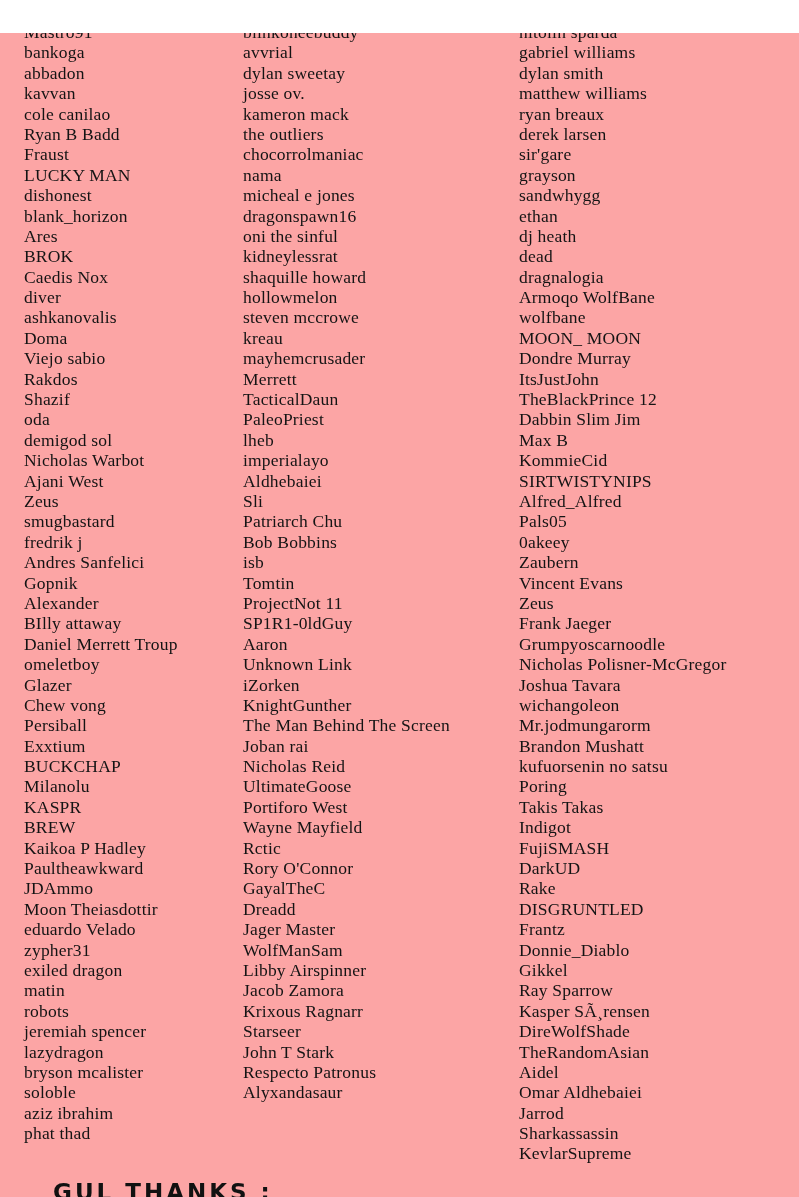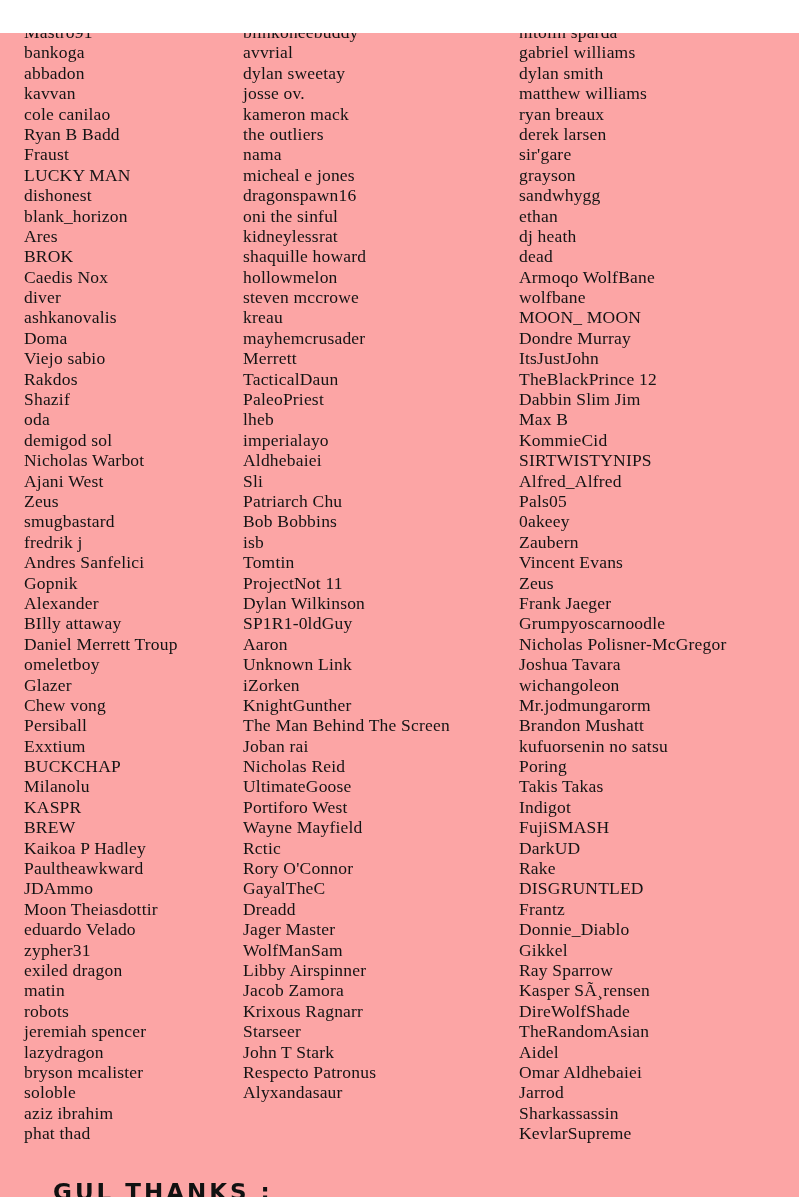--- a/index.html
+++ b/index.html
@@ -168,20 +168,21 @@
       <div class="name-row">avvrial</div>
 
       <div class="name-row">dylan sweetay</div>
 
       <div class="name-row">josse ov.</div>
 
       <div class="name-row">kameron mack</div>
 
       <div class="name-row">the outliers</div>
 
+      <div class="name-row">chocorrolmaniac</div>
 
       <div class="name-row">nama</div>
 
       <div class="name-row">micheal e jones</div>
 
       <div class="name-row">dragonspawn16</div>
 
       <div class="name-row">oni the sinful</div>
 
       <div class="name-row">kidneylessrat</div>
@@ -213,21 +214,20 @@
       <div class="name-row">Patriarch Chu</div>
 
       <div class="name-row">Bob Bobbins</div>
 
       <div class="name-row">isb</div>
 
       <div class="name-row">Tomtin</div>
 
       <div class="name-row">ProjectNot 11</div>
 
-      <div class="name-row">Dylan Wilkinson</div>
 
       <div class="name-row">SP1R1-0ldGuy</div>
 
       <div class="name-row">Aaron</div>
 
       <div class="name-row">Unknown Link</div>
 
       <div class="name-row">iZorken</div>
 
       <div class="name-row">KnightGunther</div>
@@ -291,20 +291,21 @@
       <div class="name-row">grayson</div>
 
       <div class="name-row">sandwhygg</div>
 
       <div class="name-row">ethan</div>
 
       <div class="name-row">dj heath</div>
 
       <div class="name-row">dead</div>
 
+      <div class="name-row">dragnalogia</div>
 
       <div class="name-row">Armoqo WolfBane</div>
 
       <div class="name-row">wolfbane</div>
 
       <div class="name-row">MOON_ MOON</div>
 
       <div class="name-row">Dondre Murray</div>
 
       <div class="name-row">ItsJustJohn</div>

